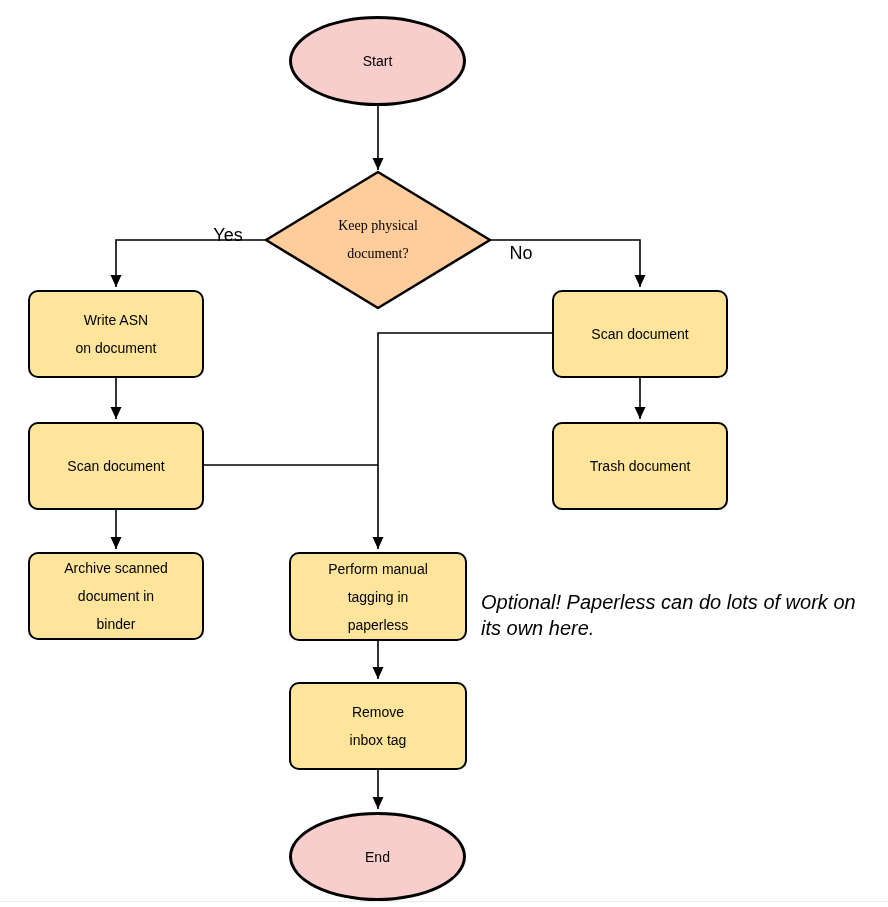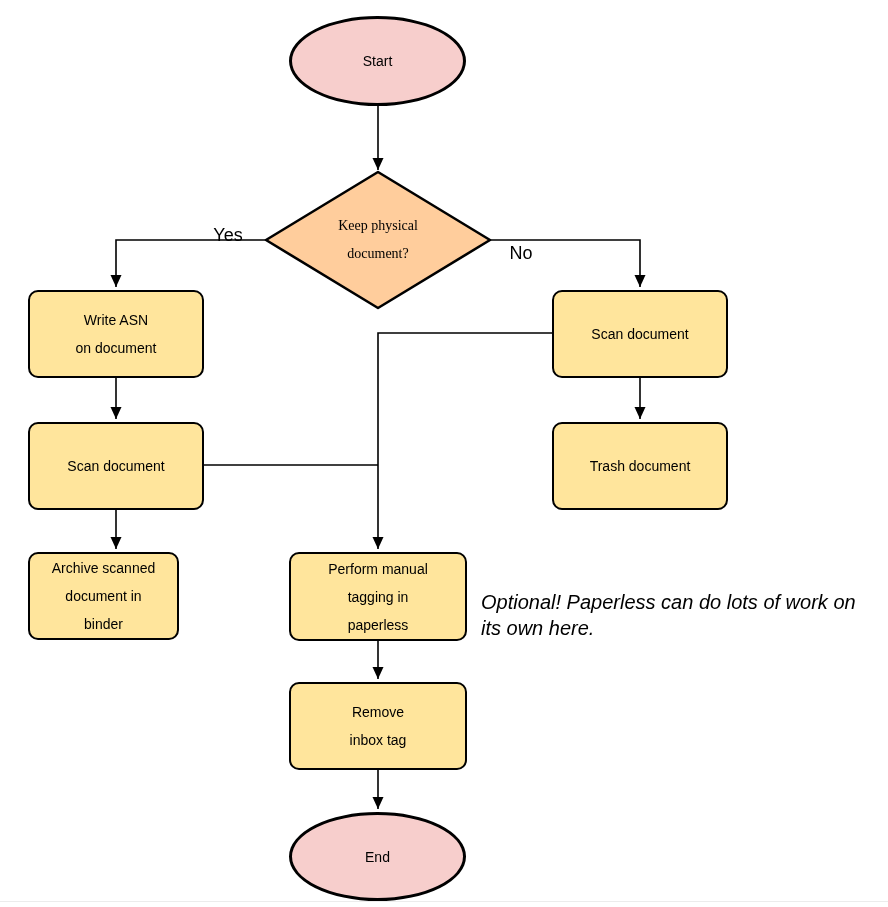--- a/index.html
+++ b/index.html
@@ -120,21 +120,21 @@
 
   <div class="node process" style="left: 28px; top: 290px; width: 176px; height: 88px; background-color: rgb(255, 229, 156);">
     <span>Write ASN
 on document</span>
   </div>
 
   <div class="node process" style="left: 28px; top: 422px; width: 176px; height: 88px; background-color: rgb(255, 229, 156);">
     <span>Scan document</span>
   </div>
 
-  <div class="node process" style="left: 28px; top: 552px; width: 151px; height: 88px; background-color: rgb(255, 229, 156);">
+  <div class="node process" style="left: 28px; top: 552px; width: 176px; height: 88px; background-color: rgb(255, 229, 156);">
     <span>Archive scanned
 document in
 binder</span>
   </div>
 
   <div class="node process" style="left: 552px; top: 290px; width: 176px; height: 88px; background-color: rgb(255, 229, 156);">
     <span>Scan document</span>
   </div>
 
   <div class="node process" style="left: 289px; top: 552px; width: 178px; height: 89px; background-color: rgb(255, 229, 156);">

